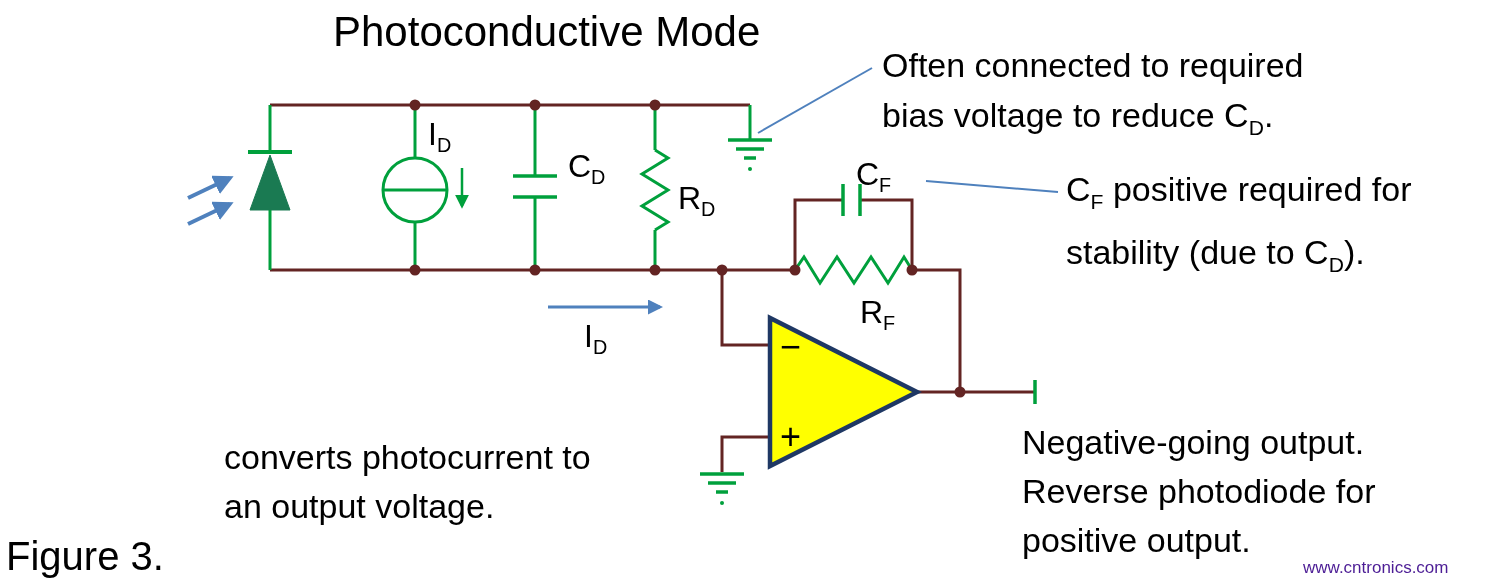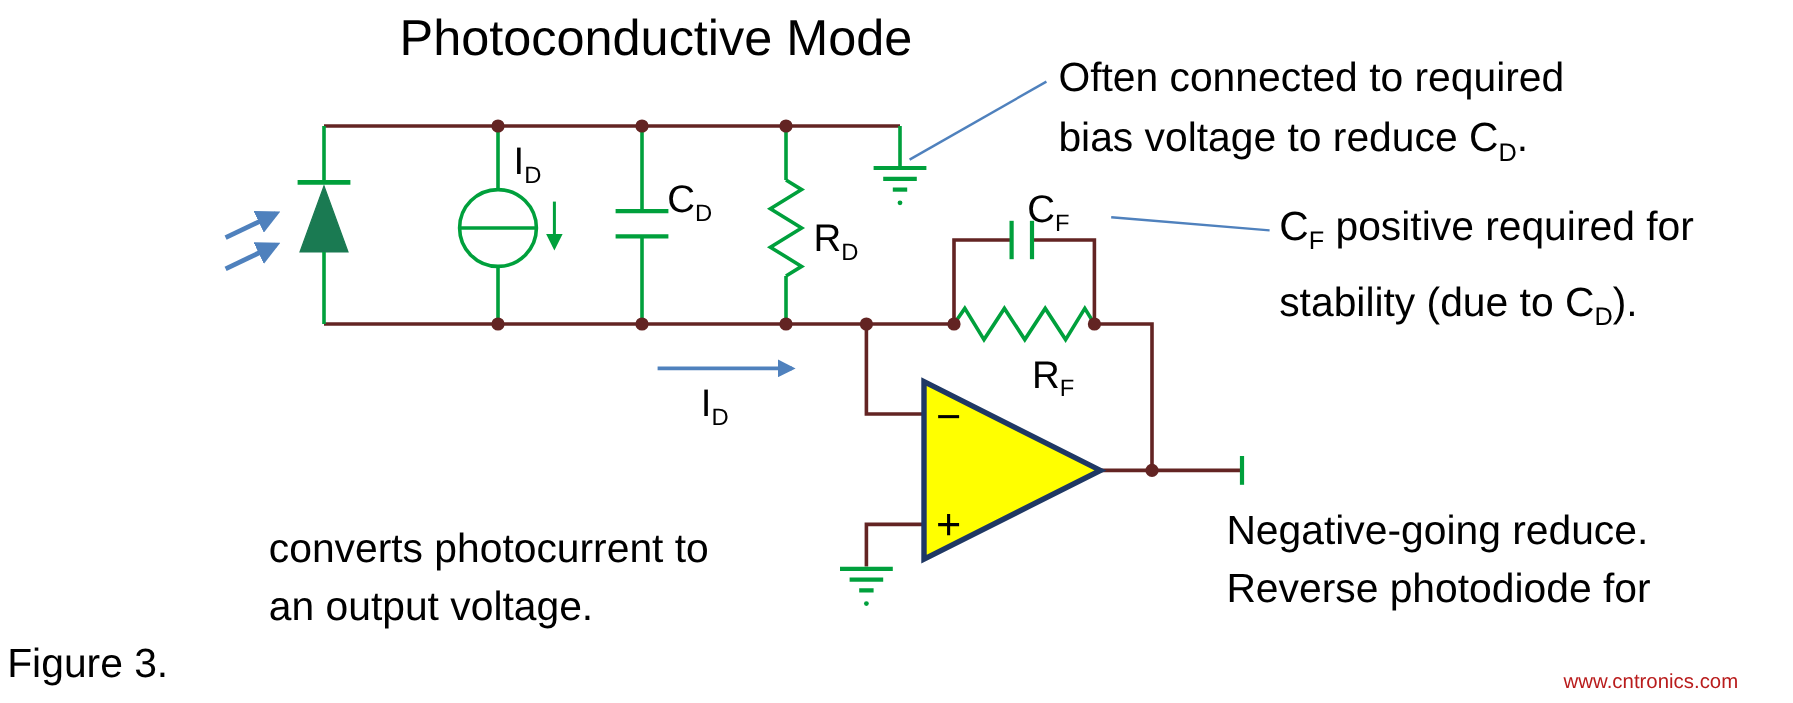--- a/index.html
+++ b/index.html
@@ -6,22 +6,22 @@
   html,body { margin:0; padding:0; background:#ffffff; }
   body { font-family:"Liberation Sans", sans-serif; color:#000; }
   .canvas { position:relative; width:1494px; height:586px; background:#fff; overflow:hidden; }
   svg.circuit { position:absolute; left:0; top:0; }
   .title { position:absolute; left:333px; top:8px; font-size:42px; white-space:pre; }
   .lbl { position:absolute; font-size:32px; white-space:pre; }
   .lbl sub, .note sub, .formula sub { font-size:0.62em; }
   .sign { position:absolute; font-size:36px; }
   .note { position:absolute; font-size:34px; line-height:50px; white-space:pre; }
   .formula { position:absolute; left:1048px; top:362px; font-size:33px; white-space:pre; }
-  .figure-label { position:absolute; left:6px; top:534px; font-size:34px; }
-  .watermark { position:absolute; left:1303px; top:558px; font-size:17px; color:#b91c1c; }
+  .figure-label { position:absolute; left:6px; top:534px; font-size:40px; }
+  .watermark { position:absolute; left:1303px; top:558px; font-size:17px; color:#4c1d95; }
 </style>
 </head>
 <body>
 
 <div class="canvas">
 
   <svg class="circuit" width="1494" height="586" viewBox="0 0 1494 586">
     <defs>
       <marker id="arrowBlue" viewBox="0 0 10 10" refX="8" refY="5" markerWidth="5" markerHeight="5" orient="auto">
         <path d="M0,0 L10,5 L0,10 z" fill="#4F81BD"></path>
@@ -118,39 +118,39 @@
       <circle cx="795" cy="270" r="5.5"></circle>
       <circle cx="912" cy="270" r="5.5"></circle>
       <circle cx="960" cy="392" r="5.5"></circle>
     </g>
   </svg>
 
   <div class="title">Photoconductive Mode</div>
 
   <div class="lbl" style="left:428px; top:116px;"><span>I</span><sub>D</sub></div>
 
-  <div class="lbl" style="left:556px; top:148px;"><span>C</span><sub>D</sub></div>
+  <div class="lbl" style="left:568px; top:148px;"><span>C</span><sub>D</sub></div>
 
   <div class="lbl" style="left:678px; top:180px;"><span>R</span><sub>D</sub></div>
 
   <div class="lbl" style="left:856px; top:156px;"><span>C</span><sub>F</sub></div>
 
   <div class="lbl" style="left:860px; top:294px;"><span>R</span><sub>F</sub></div>
 
   <div class="lbl" style="left:584px; top:318px;"><span>I</span><sub>D</sub></div>
 
   <div class="sign" style="left:780px; top:326px;">−</div>
   <div class="sign" style="left:780px; top:416px;">+</div>
 
 
   <div class="note" style="left:882px; top:40px;"><span>Often connected to required</span><br><span>bias voltage to reduce C</span><sub>D</sub><span>.</span></div>
 
   <div class="note" style="left:1066px; top:164px;"><span>C</span><sub>F</sub><span> positive required for</span><br><span>stability (due to C</span><sub>D</sub><span>).</span></div>
 
   <div class="note" style="left:224px; top:384px; line-height:49px;"><br><span>converts photocurrent to</span><br><span>an output voltage.</span></div>
 
-  <div class="note" style="left:1022px; top:418px; line-height:49px;"><span>Negative-going reduce.</span><br><span>Reverse photodiode for</span><br></div>
+  <div class="note" style="left:1022px; top:418px; line-height:49px;"><span>Negative-going output.</span><br><span>Reverse photodiode for</span><br><span>positive output.</span></div>
 
   <div class="figure-label">Figure 3.</div>
 
   <div class="watermark">www.cntronics.com</div>
 
 </div>
 
 </body></html>

